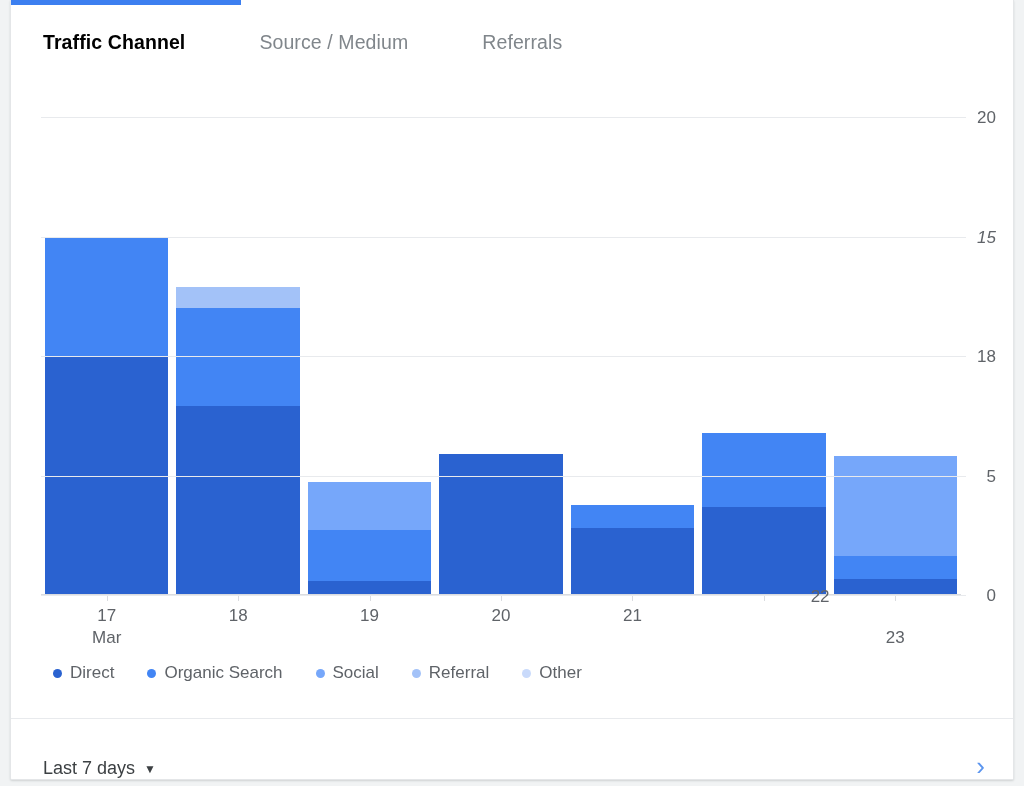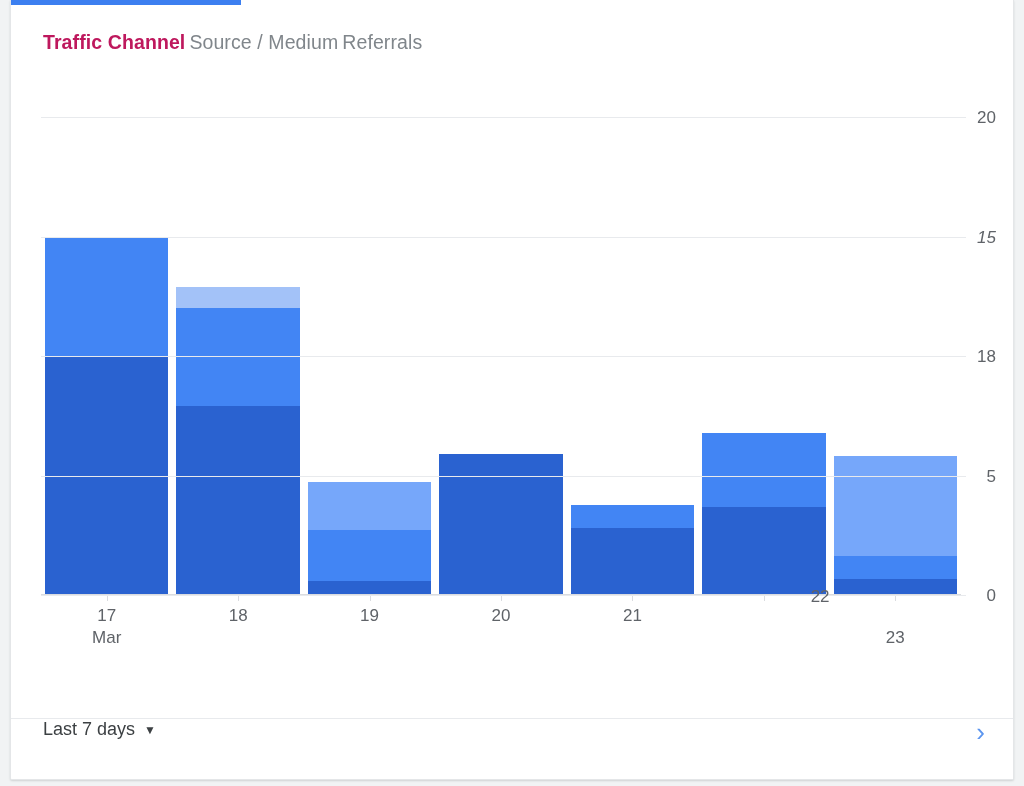--- a/index.html
+++ b/index.html
@@ -49,23 +49,23 @@
     align-items: center;
   }
   .tab {
     font-size: 19.5px;
     color: #80868b;
     letter-spacing: .1px;
     padding: 4px 2px;
     cursor: pointer;
     white-space: nowrap;
   }
-  .tab + .tab { }
+  .tab + .tab { margin-left: 70px; }
   .tab.active {
-    color: #be185d;
+    color: #000000;
     font-weight: bold;
   }
 
   
   .chart {
     position: absolute;
     left: 0;
     top: 80px;
     width: 1004px;
     height: 590px;
@@ -183,21 +183,21 @@
     height: 1px;
     background: #e8eaed;
   }
   .footer {
     position: absolute;
     left: 0;
     top: 719px;
     width: 100%;
     height: 60px;
     display: flex;
-    align-items: flex-start;
+    align-items: flex-end;
     justify-content: space-between;
     padding: 0 28px 0 32px;
     box-sizing: border-box;
   }
   .range-picker {
     display: flex;
     align-items: center;
     cursor: pointer;
     font-size: 18px;
     color: #3c4043;
@@ -339,20 +339,42 @@
         <div class="ytick-line" style="top: 395.5px;"></div>
         <div class="ytick" style="top: 395.5px;">5</div>
         <div class="ytick-line" style="top: 276px;"></div>
         <div class="ytick" style="top: 276px;">18</div>
         <div class="ytick-line" style="top: 156.5px;"></div>
         <div class="ytick" style="top: 156.5px; font-style: italic;">15</div>
         <div class="ytick-line" style="top: 37px;"></div>
         <div class="ytick" style="top: 37px;">20</div>
       </div>
 
+    <div class="legend" id="legend">
+        <div class="legend-item">
+          <span class="legend-dot" style="background: rgb(42, 98, 208);"></span>
+          <span class="legend-label">Direct</span>
+        </div>
+        <div class="legend-item">
+          <span class="legend-dot" style="background: rgb(66, 133, 244);"></span>
+          <span class="legend-label">Organic Search</span>
+        </div>
+        <div class="legend-item">
+          <span class="legend-dot" style="background: rgb(118, 167, 250);"></span>
+          <span class="legend-label">Social</span>
+        </div>
+        <div class="legend-item">
+          <span class="legend-dot" style="background: rgb(163, 194, 248);"></span>
+          <span class="legend-label">Referral</span>
+        </div>
+        <div class="legend-item">
+          <span class="legend-dot" style="background: rgb(201, 218, 251);"></span>
+          <span class="legend-label">Other</span>
+        </div>
+      </div>
 
     <div class="footer-divider"></div>
     <div class="footer">
       <div class="range-picker">
         <span>Last 7 days</span>
         <span class="caret">▼</span>
       </div>
       <div class="report-link">
         <span class="chevron">›</span>
       </div>

